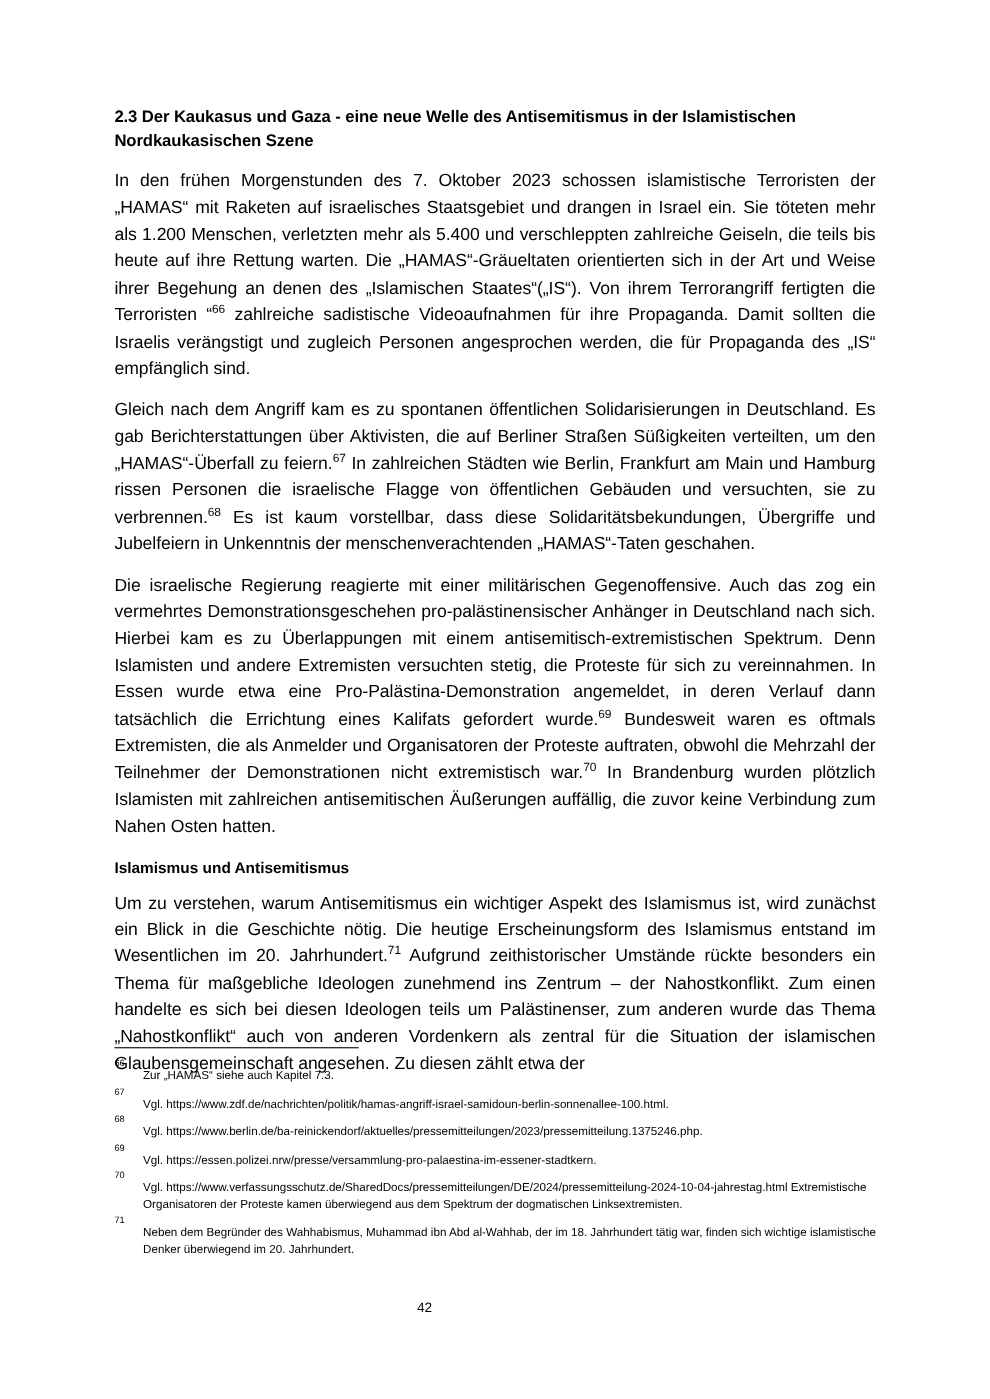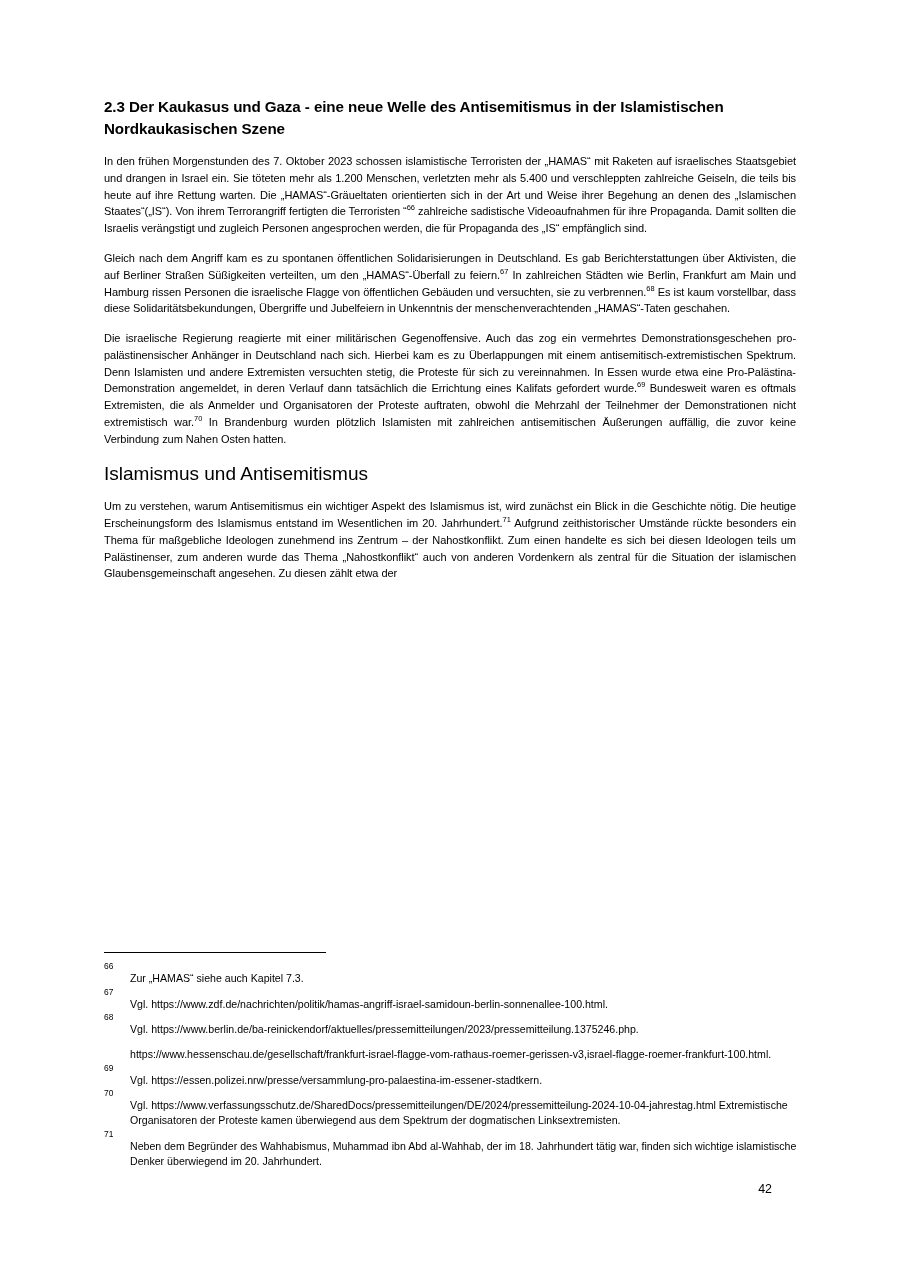--- a/index.html
+++ b/index.html
@@ -25,30 +25,30 @@
     width: 692px;
   }
   h2.heading {
     font-size: 15.2px;
     line-height: 1.42;
     font-weight: bold;
     margin: 0 0 14px 0;
     letter-spacing: -0.1px;
   }
   p.body-par {
-    font-size: 11px;
+    font-size: 16px;
     line-height: 1.525;
     margin: 0 0 13px 0;
     text-align: justify;
     hyphens: auto;
     letter-spacing: -0.05px;
   }
   h3.subheading {
-    font-size: 19px;
-    font-weight: normal;
+    font-size: 14px;
+    font-weight: bold;
     margin: 16px 0 13px 0;
   }
   sup {
     font-size: 0.68em;
     vertical-align: super;
     line-height: 0;
   }
   .footnotes {
     position: absolute;
     left: 104px;
@@ -79,21 +79,21 @@
   }
   .fn-text .cont {
     display: block;
     margin-top: 10px;
   }
   .page-number {
     position: absolute;
     left: 0;
     right: 0;
     top: 1182px;
-    text-align: right;
+    text-align: center;
     font-size: 12.4px;
   }
 </style>
 </head>
 <body>
 
 <div class="page">
   <div class="content">
 
     <h2 class="heading">2.3 Der Kaukasus und Gaza - eine neue Welle des Antisemitismus in der Islamistischen Nordkaukasischen Szene</h2>
@@ -124,21 +124,20 @@
       <div class="fn-num">67</div>
       <div class="fn-text">
         <span class="cont">Vgl. https://www.zdf.de/nachrichten/politik/hamas-angriff-israel-samidoun-berlin-sonnenallee-100.html.</span>
       </div>
     </div>
 
     <div class="fn-item">
       <div class="fn-num">68</div>
       <div class="fn-text">
         <span class="cont">Vgl. https://www.berlin.de/ba-reinickendorf/aktuelles/pressemitteilungen/2023/pressemitteilung.1375246.php.</span>
-        <span class="cont">https://www.hessenschau.de/gesellschaft/frankfurt-israel-flagge-vom-rathaus-roemer-gerissen-v3,israel-flagge-roemer-frankfurt-100.html.</span>
       </div>
     </div>
 
     <div class="fn-item">
       <div class="fn-num">69</div>
       <div class="fn-text">
         <span class="cont">Vgl. https://essen.polizei.nrw/presse/versammlung-pro-palaestina-im-essener-stadtkern.</span>
       </div>
     </div>
 

